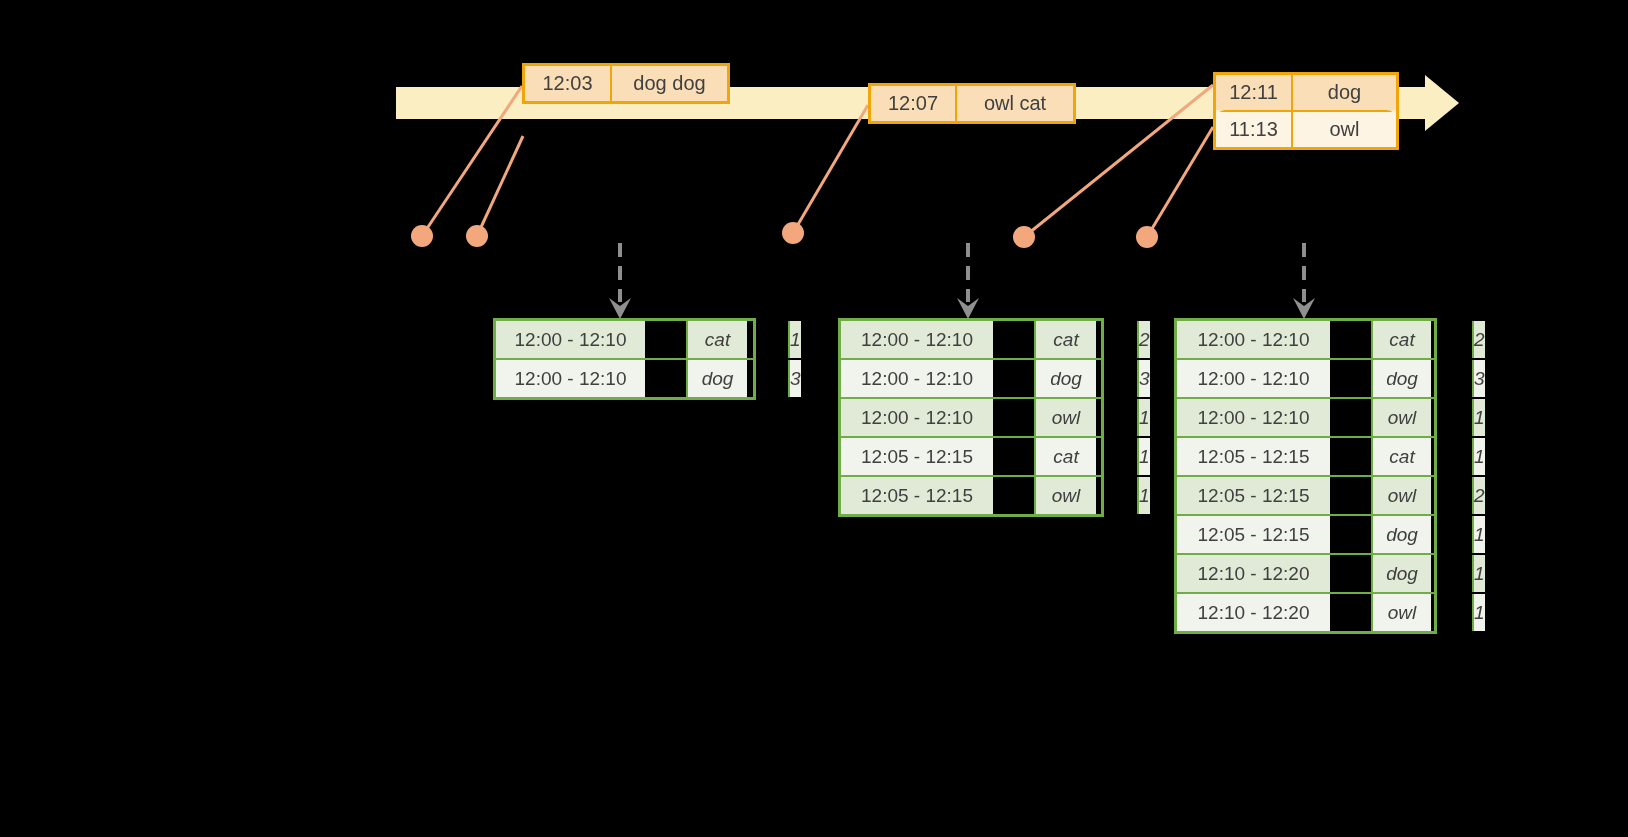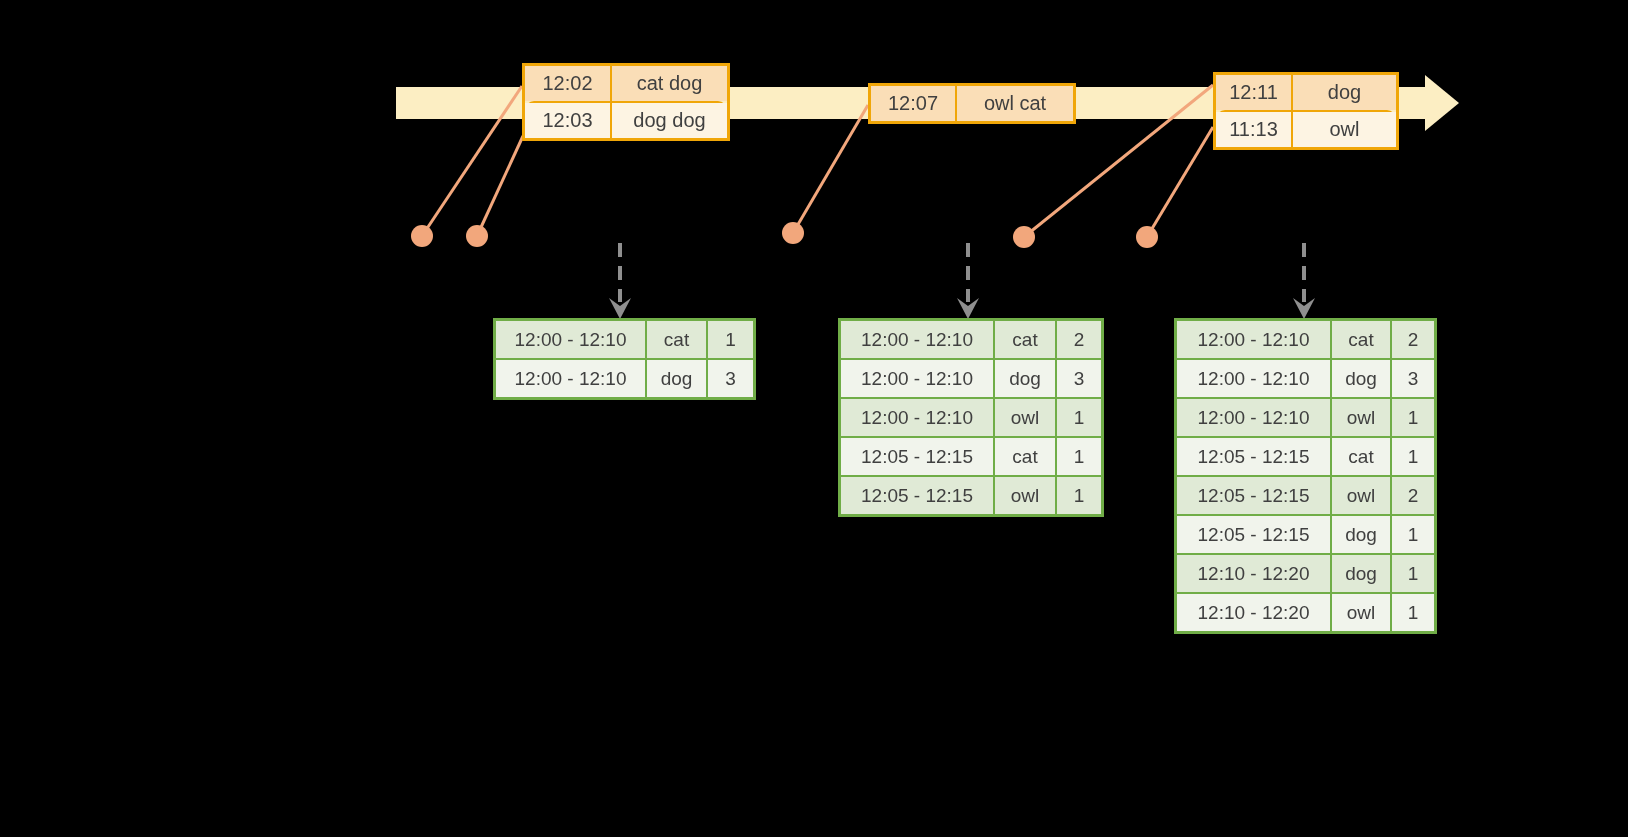--- a/index.html
+++ b/index.html
@@ -33,24 +33,24 @@
   .ecell + .ecell{border-left:2px solid var(--event-border,#F0A608);}
   .erow:nth-child(odd) .ecell{background:var(--event-row-fill,#FADEB7);}
   .erow:nth-child(even) .ecell{background:var(--event-row-alt-fill,#FDF4E3);}
   .ebox.single .erow .ecell{background:var(--event-row-fill,#FADEB7);}
   
   .gtable{
     position:absolute;z-index:3;display:grid;
     border:3px solid var(--table-border,#70AD47);
     font-size:19px;
   }
-  .grow{display:grid;grid-template-columns:inherit;grid-column:1/-1;height:37px;}
+  .grow{display:grid;grid-template-columns:inherit;grid-column:1/-1;height:37px;gap:41px;}
   .gtable .grow + .grow{border-top:2px solid var(--table-border,#70AD47);}
   .gcell{display:flex;align-items:center;justify-content:center;}
-  .gcell + .gcell{border-left:2px solid var(--table-border,#70AD47);}
+  .gcell + .gcell{border-left:2px solid var(--table-border,#70AD47);font-style:italic;}
   .grow:nth-child(odd) .gcell{background:var(--table-row-fill,#E0EAD6);}
   .grow:nth-child(even) .gcell{background:var(--table-row-alt-fill,#F1F4EC);}
 </style>
 </head>
 <body>
 
 <div class="canvas">
 
   <div class="band"></div>
   <div class="band-head"></div>
@@ -77,24 +77,20 @@
       <line x1="968" y1="243" x2="968" y2="302" style="stroke:var(--arrow-gray);stroke-width:4;stroke-dasharray:14 9"></line>
       <polygon points="957,298 968,306 979,298 968,319" style="fill:var(--arrow-gray)"></polygon>
     </g>
     <g>
       <line x1="1304" y1="243" x2="1304" y2="302" style="stroke:var(--arrow-gray);stroke-width:4;stroke-dasharray:14 9"></line>
       <polygon points="1293,298 1304,306 1315,298 1304,319" style="fill:var(--arrow-gray)"></polygon>
     </g>
   </svg>
 
   <div class="ebox" style="left:522px;top:63px;width:202px;grid-template-columns:85px 1fr;">
-    <div class="erow">
-      <div class="ecell">12:02</div>
-      <div class="ecell">cat dog</div>
-    </div>
     <div class="erow">
       <div class="ecell">12:03</div>
       <div class="ecell">dog dog</div>
     </div>
   </div>
 
   <div class="ebox single" style="left:868px;top:83px;width:202px;grid-template-columns:84px 1fr;">
     <div class="erow">
       <div class="ecell">12:07</div>
       <div class="ecell">owl cat</div>

